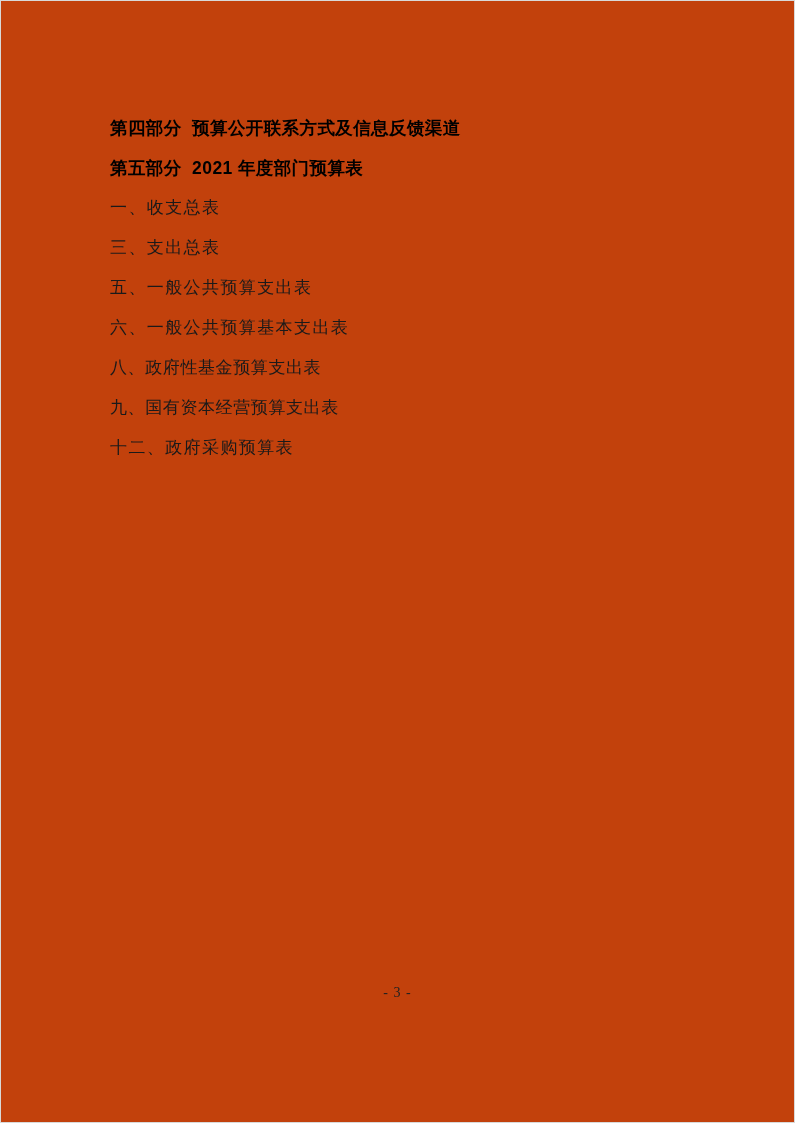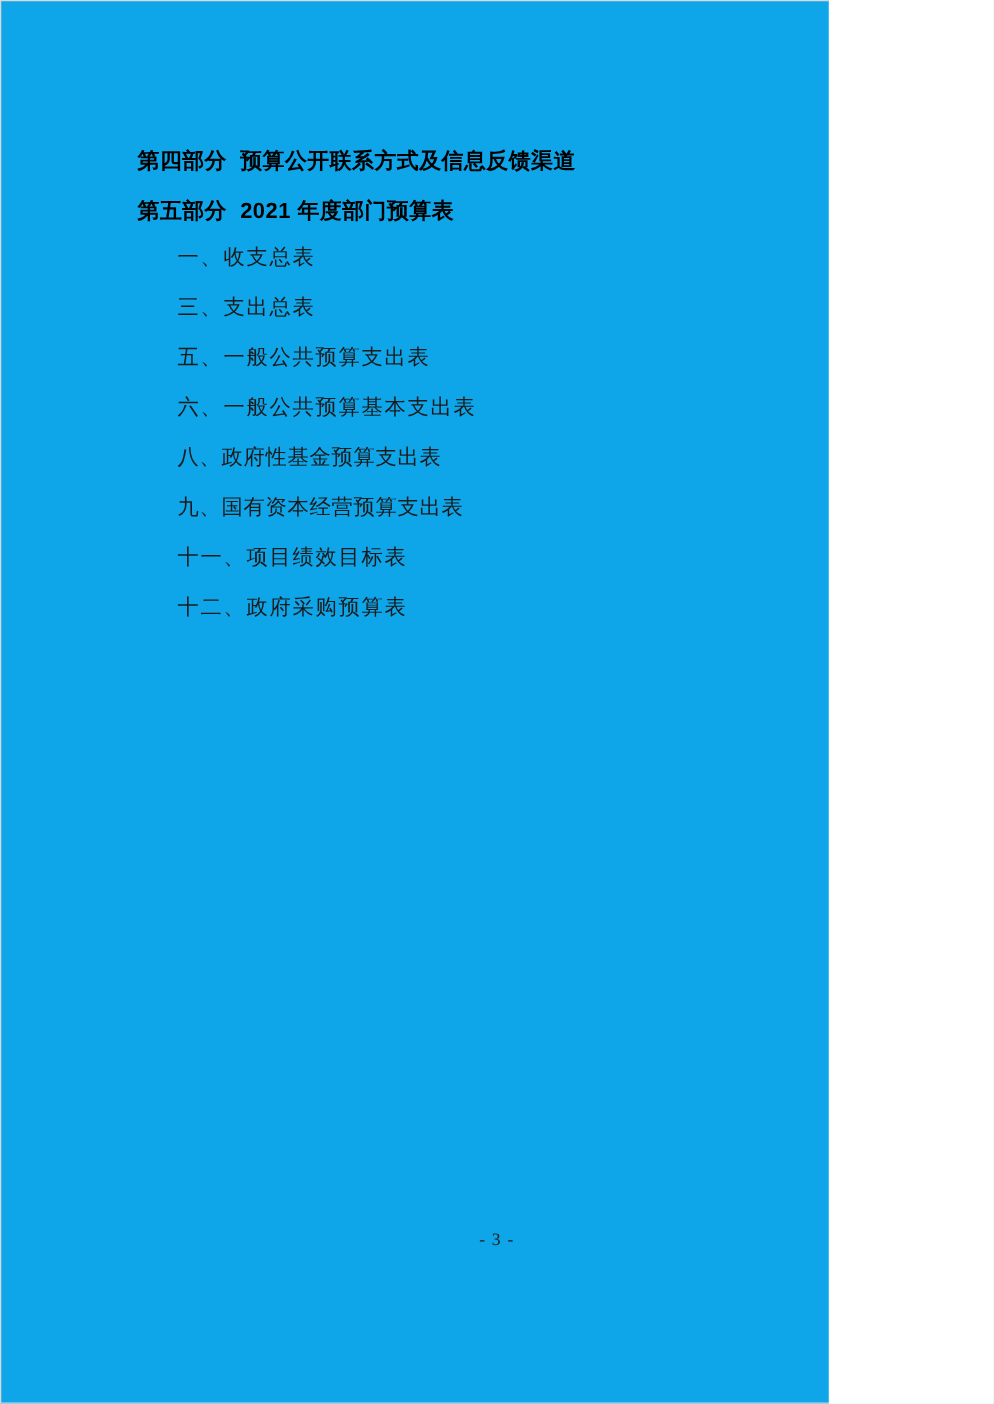--- a/index.html
+++ b/index.html
@@ -5,23 +5,23 @@
   html, body {
     margin: 0;
     padding: 0;
     background: #ffffff;
   }
   body {
     font-family: "Liberation Serif", "DejaVu Serif", serif;
   }
   .page {
     position: relative;
-    width: 663px;
+    width: 795px;
     height: 1123px;
-    background: #0ea5e9;
+    background: #c2410c;
     box-sizing: border-box;
     overflow: hidden;
   }
   .page-border {
     position: absolute;
     left: 0;
     top: 0;
     width: 795px;
     height: 1123px;
     border: 1px solid #d9d9d9;
@@ -37,27 +37,26 @@
   .heading {
     font-family: "Liberation Sans", "DejaVu Sans", sans-serif;
     font-weight: bold;
     font-size: 17.5px;
     color: #000000;
     line-height: 40px;
     letter-spacing: 0.4px;
     white-space: pre;
   }
   .toc-item {
-    font-family: Liberation Mono, monospace;
+    font-family: Liberation Sans, sans-serif;
     font-size: 17px;
     color: #1a1a1a;
     line-height: 40px;
     letter-spacing: 1.4px;
     white-space: pre;
-    margin-left: 32px;
   }
   .toc-item.tight {
     letter-spacing: 0.6px;
   }
   .page-number {
     position: absolute;
     left: 0;
     top: 985px;
     width: 795px;
     text-align: center;
@@ -76,18 +75,17 @@
   <div class="content">
     <div class="heading">第四部分  预算公开联系方式及信息反馈渠道</div>
     <div class="heading">第五部分  2021 年度部门预算表</div>
 
     <div class="toc-item">一、收支总表</div>
     <div class="toc-item">三、支出总表</div>
     <div class="toc-item">五、一般公共预算支出表</div>
     <div class="toc-item">六、一般公共预算基本支出表</div>
     <div class="toc-item tight">八、政府性基金预算支出表</div>
     <div class="toc-item tight">九、国有资本经营预算支出表</div>
-    <div class="toc-item">十一、项目绩效目标表</div>
     <div class="toc-item">十二、政府采购预算表</div>
   </div>
 
   <div class="page-number">- 3 -</div>
 </div>
 
 </body></html>

